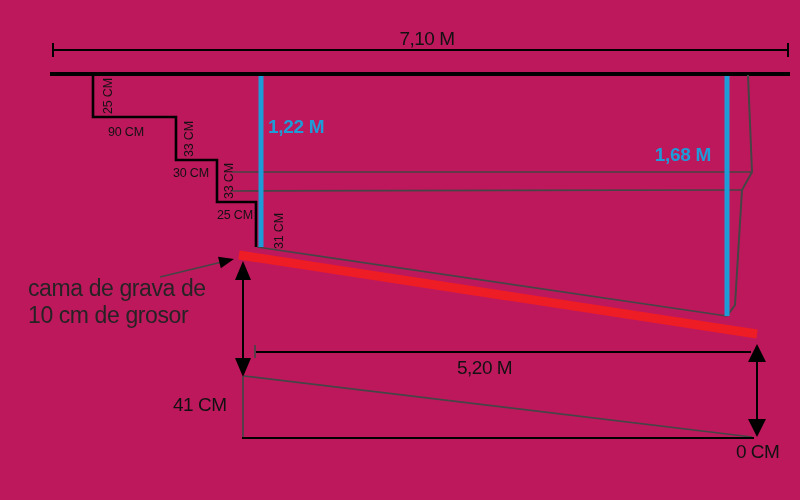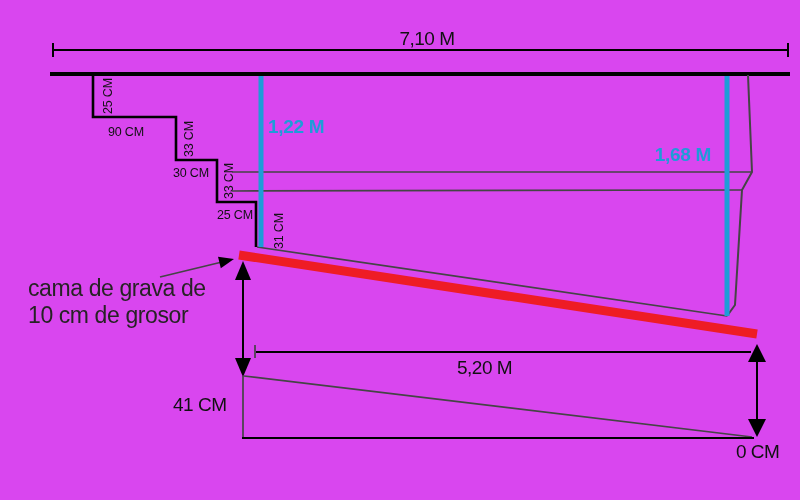--- a/index.html
+++ b/index.html
@@ -8,21 +8,21 @@
     background: #ffffff;
     width: 800px;
     height: 500px;
     overflow: hidden;
     font-family: "Liberation Sans", sans-serif;
   }
   .stage {
     position: relative;
     width: 800px;
     height: 500px;
-    background: #d946ef;
+    background: #be185d;
   }
   svg { display: block; }
 
   
   .ink-line        { stroke: var(--ink, #000000); fill: none; }
   .ground          { stroke-width: 4; }
   .steps           { stroke-width: 2.6; }
   .dim             { stroke-width: 2; }
   .tick            { stroke-width: 2; }
   .thin-gray       { stroke: var(--gray-line, #454545); stroke-width: 1.7; fill: none; }

